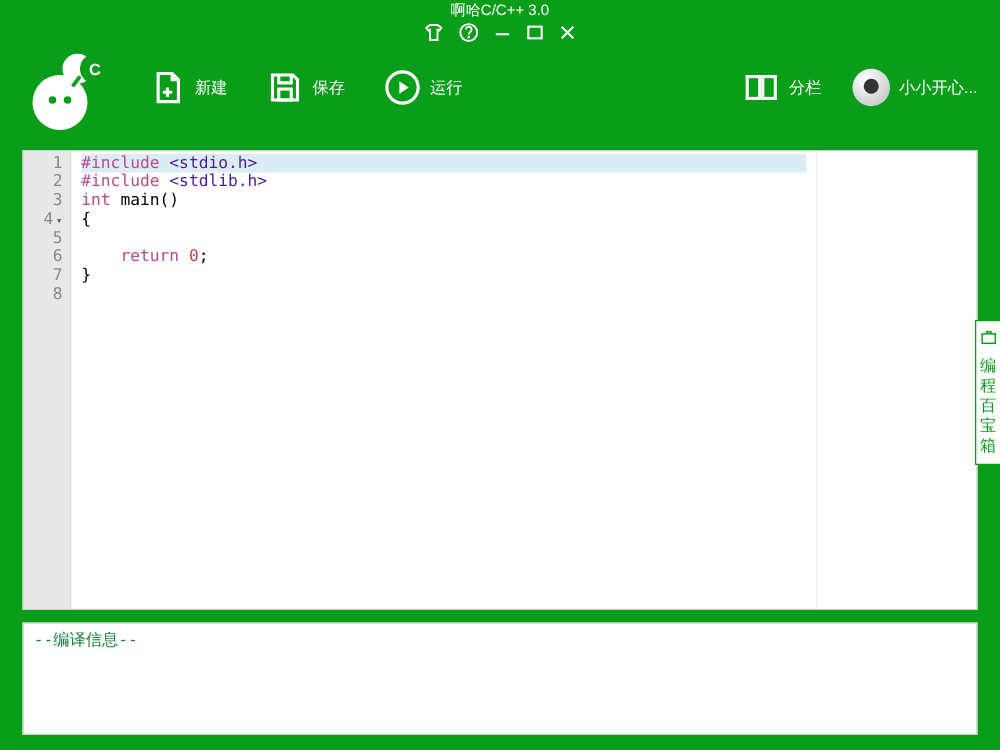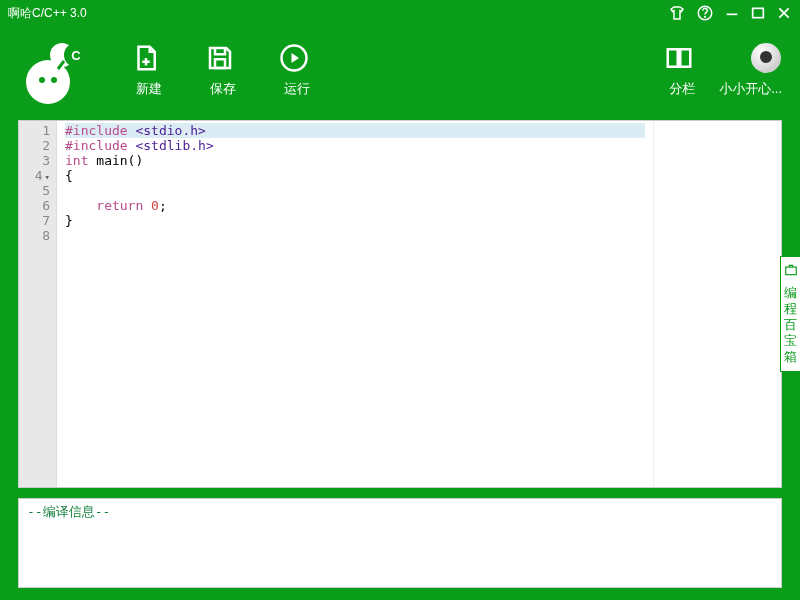--- a/index.html
+++ b/index.html
@@ -10,37 +10,38 @@
   overflow: hidden;
   position: relative;
 }
 .titlebar {
   height: 26px;
   display: flex;
   align-items: center;
   padding: 0 8px;
   color: #fff;
   font-size: 12px;
+  flex-direction: column;
 }
 .titlebar-title { flex: 1; }
 .window-controls { display: flex; gap: 10px; align-items: center; }
 .window-controls span { cursor: pointer; display: inline-flex; }
 
 .toolbar {
   height: 90px;
   display: flex;
   align-items: center;
   padding: 0 18px 2px 18px;
   color: #fff;
 }
 .logo { width: 80px; height: 70px; position: relative; margin-right: 20px; }
 .toolbar-left { display: flex; gap: 30px; }
 .toolbar-right { display: flex; gap: 24px; margin-left: auto; }
 .tb-btn {
-  display: flex; flex-direction: column; align-items: flex-end;
+  display: flex; align-items: center;
   gap: 6px; cursor: pointer; color: #fff; font-size: 13px;
   min-width: 44px;
 }
 .tb-btn .icon { width: 32px; height: 32px; display: flex; align-items: center; justify-content: center; }
 .tb-btn .icon svg { stroke: #fff; fill: none; stroke-width: 2; }
 
 .editor-wrap {
   position: absolute;
   left: 18px; right: 18px;
   top: 120px; height: 368px;

